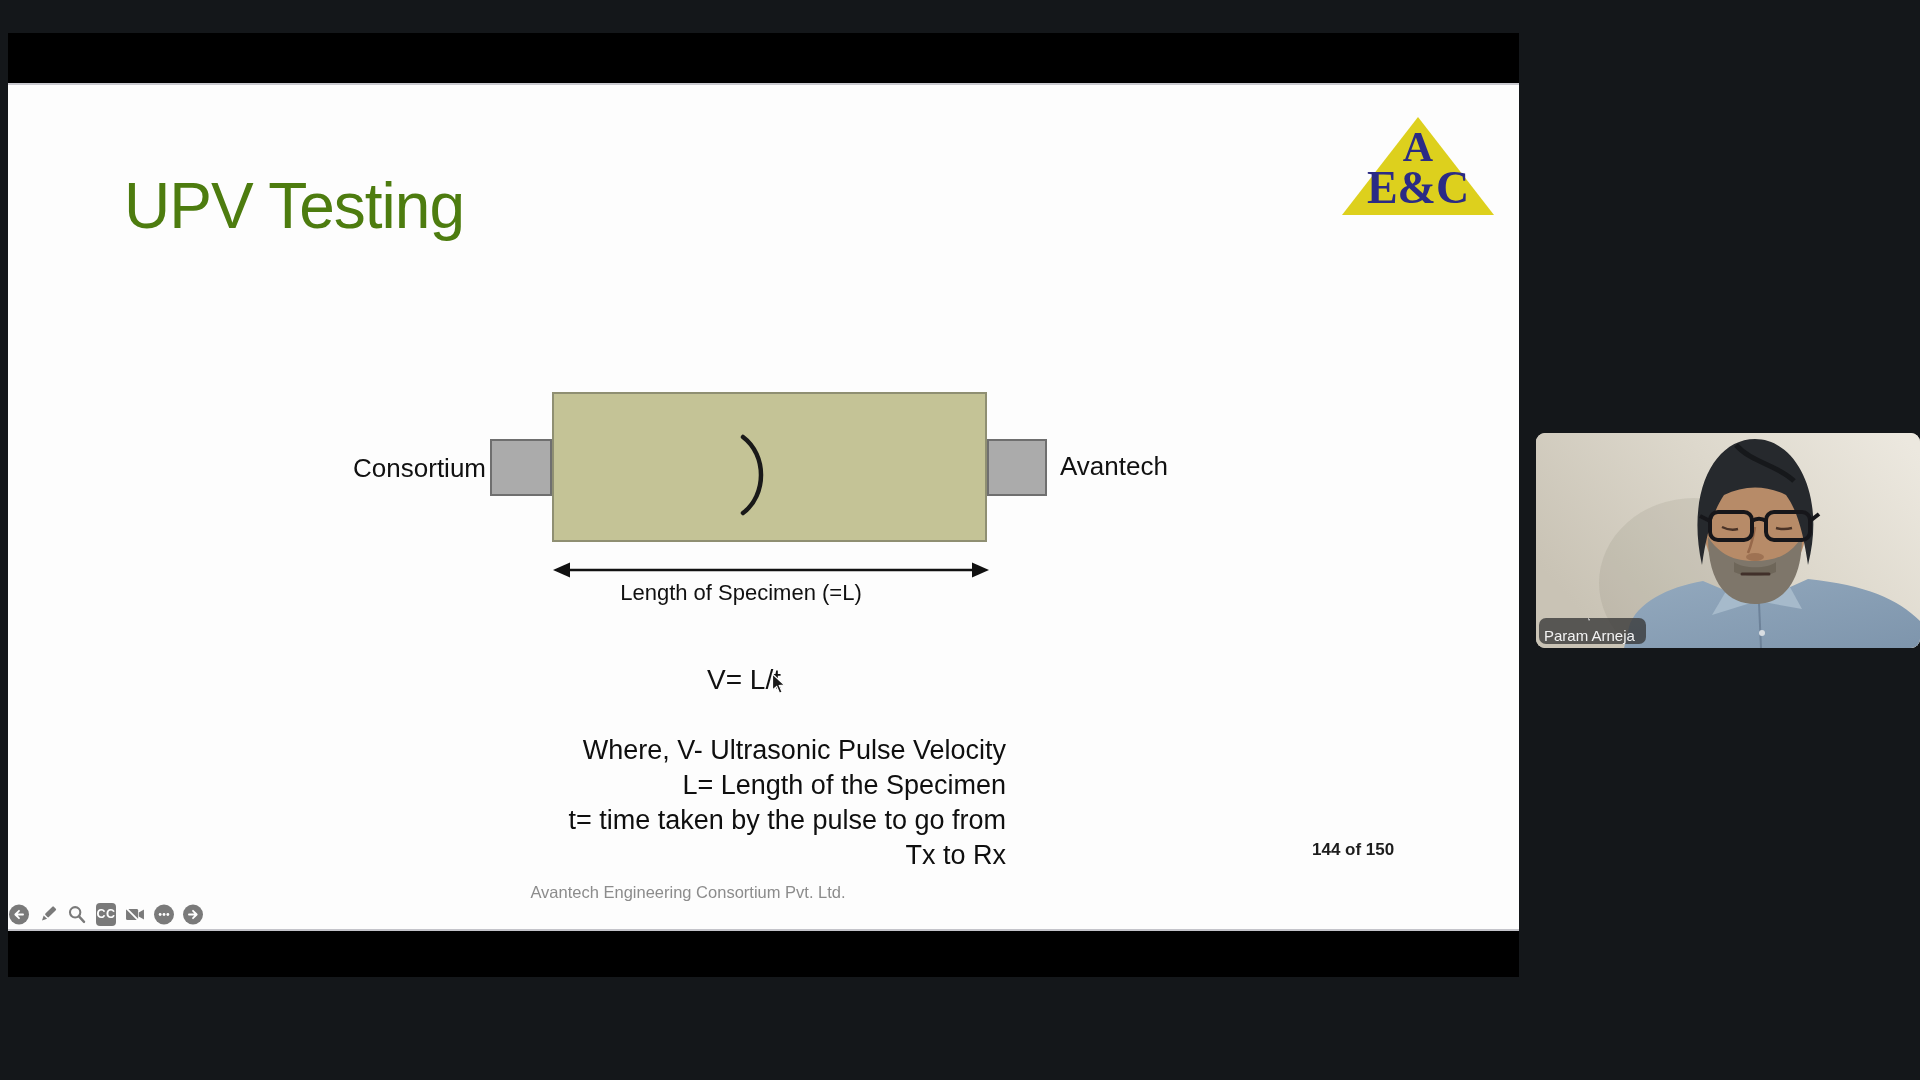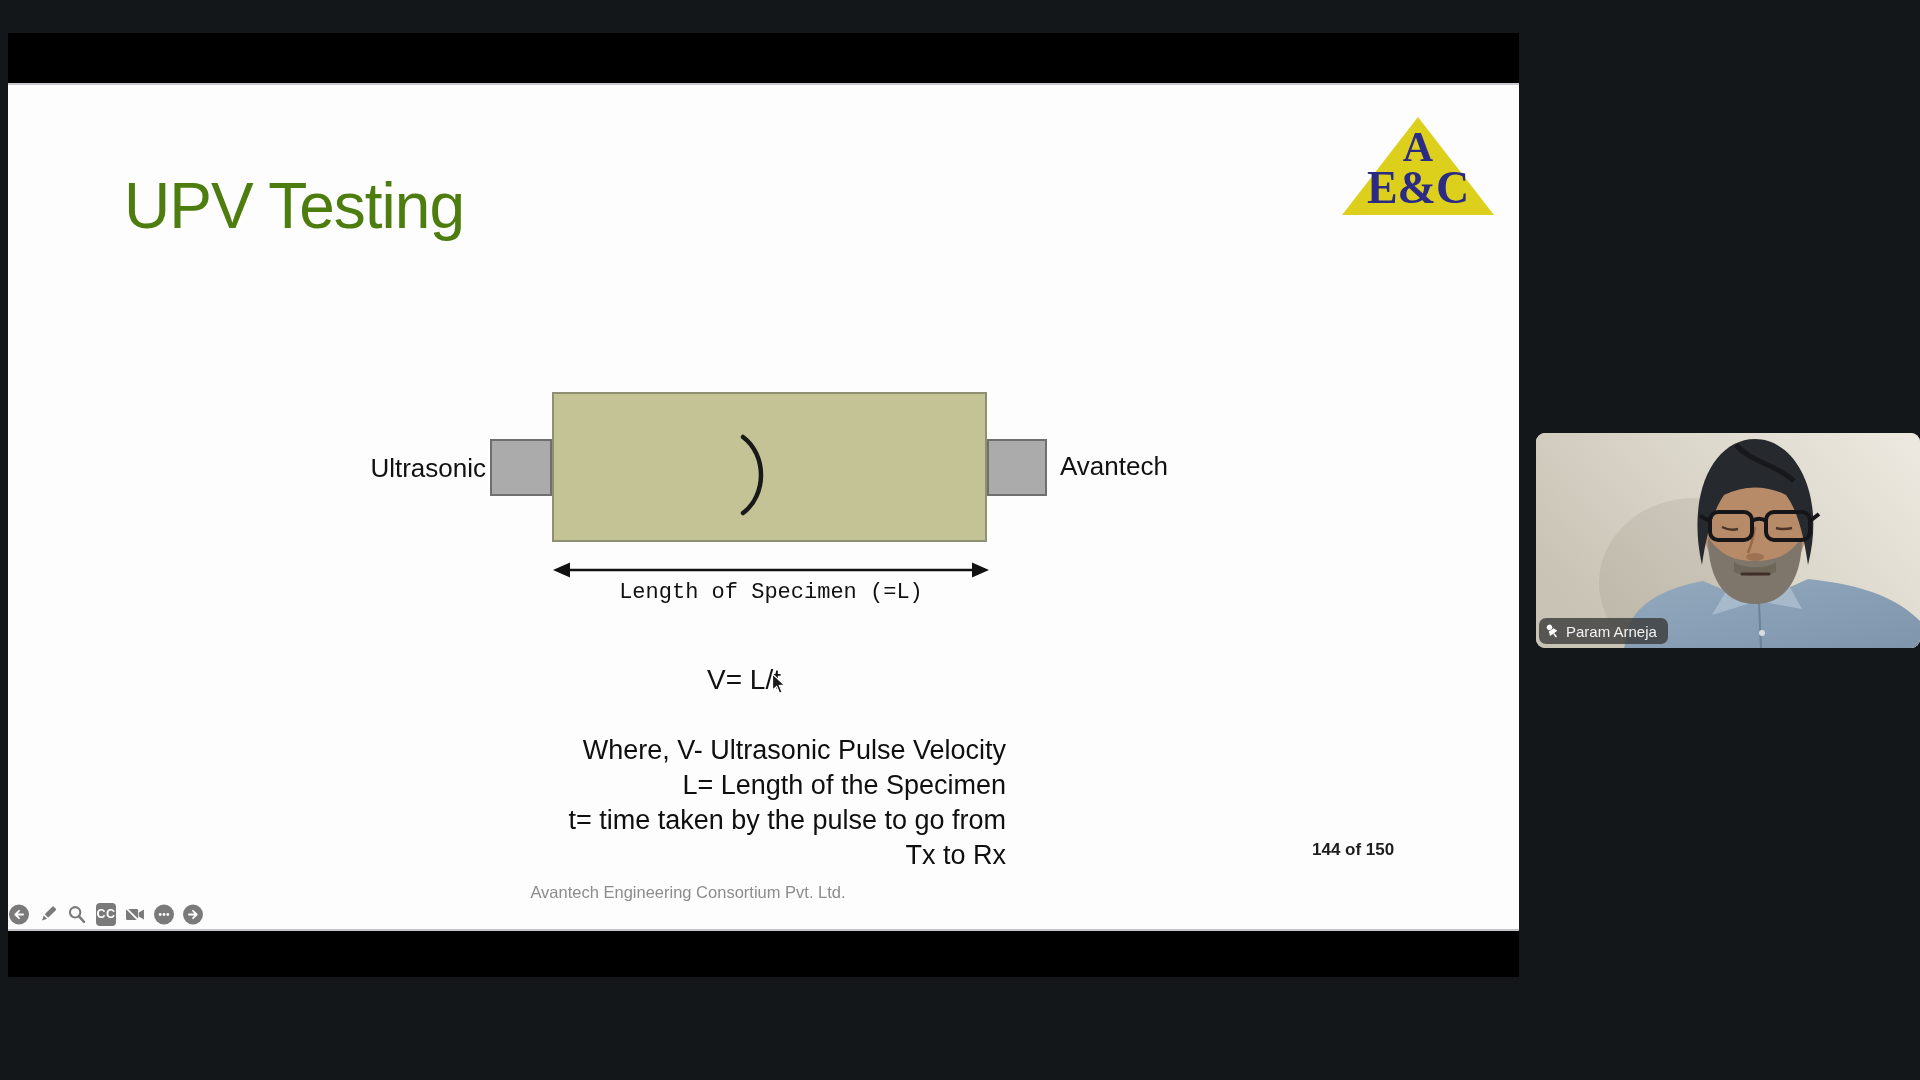--- a/index.html
+++ b/index.html
@@ -30,22 +30,22 @@
   .tx-label { left:300px; top:368px; width:178px; text-align:right; }
   .rx-label { left:1052px; top:366px; }
   .transducer { position:absolute; background:#ababab; border:2px solid #6f6f6f; }
   .tx-box { left:482px; top:354px; width:62px; height:57px; }
   .rx-box { left:979px; top:354px; width:60px; height:57px; }
   .specimen { position:absolute; left:544px; top:307px; width:435px; height:150px;
               background:#c4c396; border:2px solid #8f8f72; }
   .arc-svg { position:absolute; left:183px; top:38px; }
 
   .length-arrow { position:absolute; left:545px; top:476px; }
-  .length-label { position:absolute; left:545px; top:495px; width:436px; text-align:center;
-                  font-size:22px; color:#111;font-family:Liberation Mono, monospace; }
+  .length-label { position:absolute; left:515px; top:495px; width:436px; text-align:center;
+                  font-size:22px; color:#111; }
 
   .formula { position:absolute; left:699px; top:579px; font-size:28px; color:#111; }
   .cursor-svg { position:absolute; left:763px; top:588px; }
 
   .explanation { position:absolute; left:478px; top:648px; width:520px; text-align:right;
                  font-size:27px; line-height:35px; color:#0f0f0f; }
 
   .footer-company { position:absolute; left:0; top:798px; width:1360px; text-align:center;
                     font-size:16.5px; color:#8c8c8c; }
   .footer-page { position:absolute; left:1304px; top:755px; font-size:17px; font-weight:600;
@@ -58,39 +58,39 @@
               background:none; border:none; padding:0; cursor:pointer; }
   .cc-btn { width:27px; height:23px; background:#7a7a7a; border-radius:4px; color:#fff;
             font-size:12.5px; font-weight:700; letter-spacing:0.5px;
             display:flex; align-items:center; justify-content:center; }
 
   
   .webcam { position:absolute; left:1536px; top:433px; width:384px; height:215px;
             border-radius:9px; overflow:hidden; background:#d6d0c4; }
   .nameplate { position:absolute; left:3px; bottom:4px; height:26px; display:flex;
                align-items:center; gap:6px; padding:0 11px 0 5px;
-               background:rgba(55,55,55,0.78); border-radius:7px; }
+               background:rgba(55,55,55,0.78); border-radius:7px;flex-direction:column; }
   .nameplate span { color:#f2f2f2; font-size:15px; }
 </style>
 </head>
 <body>
 
 <div class="share-window">
   <div class="bar top"></div>
 
   <div class="slide">
     <h1 class="slide-title">UPV Testing</h1>
 
     <div class="logo">
       <div class="tri"></div>
       <div class="logo-a">A</div>
       <div class="logo-ec">E&amp;C</div>
     </div>
 
-    <div class="diag-label tx-label">Ultrasonic</div>
+    <div class="diag-label tx-label">Consortium</div>
     <div class="transducer tx-box"></div>
     <div class="specimen">
       <svg class="arc-svg" width="40" height="86" viewBox="0 0 40 86">
         <path d="M6,5 C30,23 30,63 6,81" fill="none" stroke="#191919" stroke-width="4.5" stroke-linecap="round"></path>
       </svg>
     </div>
     <div class="transducer rx-box"></div>
     <div class="diag-label rx-label">Avantech</div>
 
     <svg class="length-arrow" width="436" height="18" viewBox="0 0 436 18">

